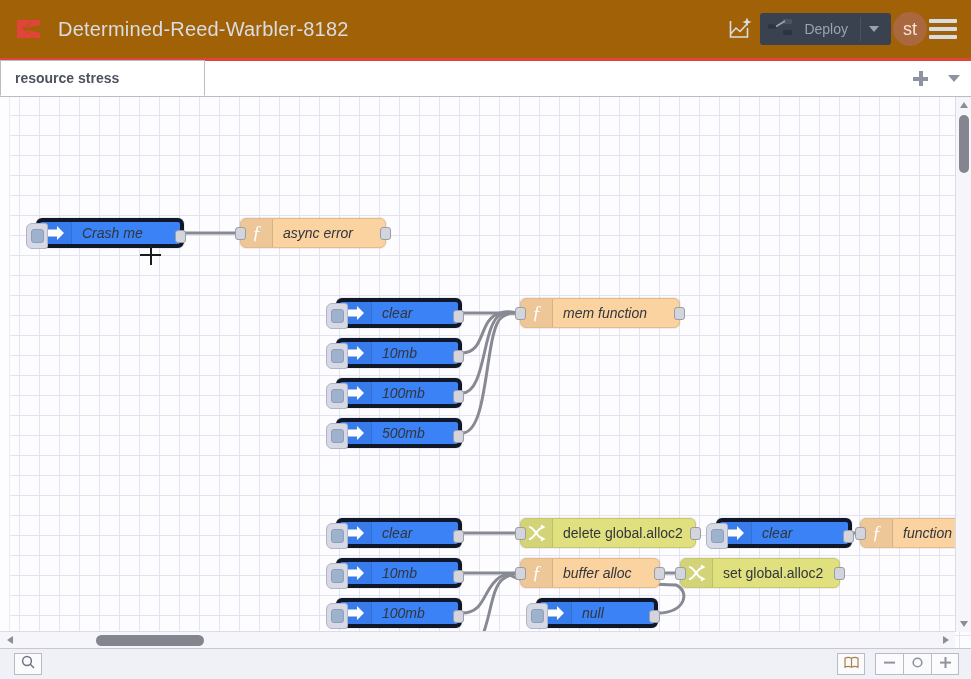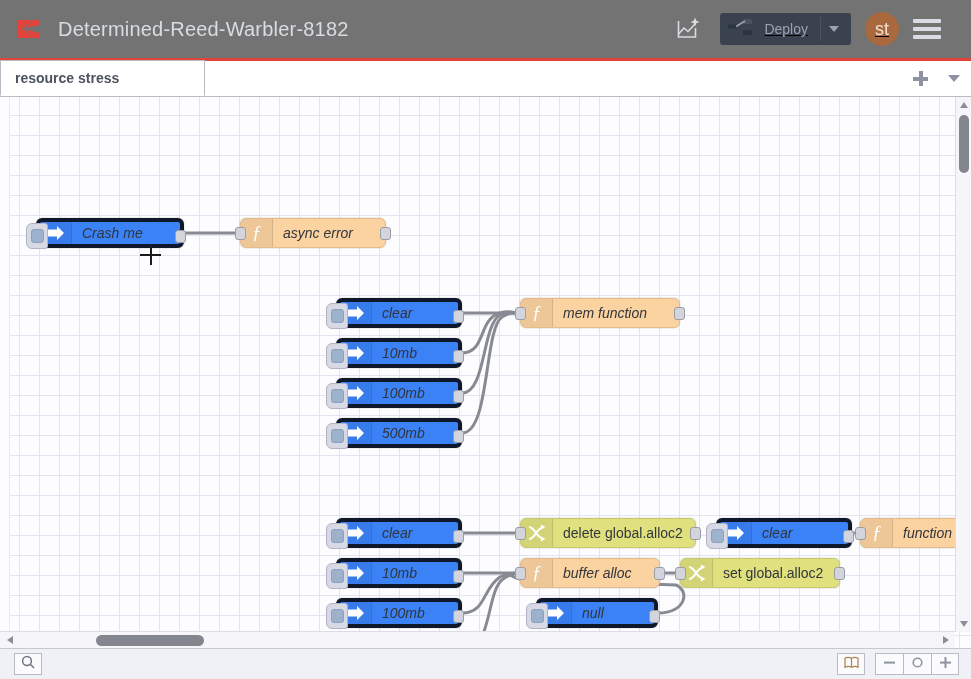--- a/index.html
+++ b/index.html
@@ -8,34 +8,34 @@
     font-family: "Liberation Sans", sans-serif;
     overflow: hidden;
     background: #fff;
   }
   #app { position: relative; width: 971px; height: 679px; }
 
   
   .header {
     position: absolute; top: 0; left: 0;
     width: 971px; height: 61px;
-    background: #737373;
+    background: #a16207;
     display: flex; align-items: center;
     border-bottom: 3px solid #e2443b;
   }
   .brand { display: flex; align-items: center; padding-left: 14px; }
   .logo-mark { width: 30px; height: 30px; position: relative; }
   .logo-mark svg { display: block; }
   .app-title {
     color: #d8dde3; font-size: 20px; letter-spacing: .2px;
     margin-left: 14px; white-space: nowrap;
   }
   .header-right {
     margin-left: auto; display: flex; align-items: center;
-    padding-right: 30px; gap: 14px; text-decoration: underline;
+    padding-right: 14px; gap: 2px;
   }
   .hdr-icon-btn {
     width: 34px; height: 34px; display: flex;
     align-items: center; justify-content: center;
   }
   .deploy-btn {
     display: flex; align-items: center;
     background: #39424e; border-radius: 3px;
     height: 32px; padding: 0 4px 0 8px;
     color: #9aa3ae; font-size: 14px;

